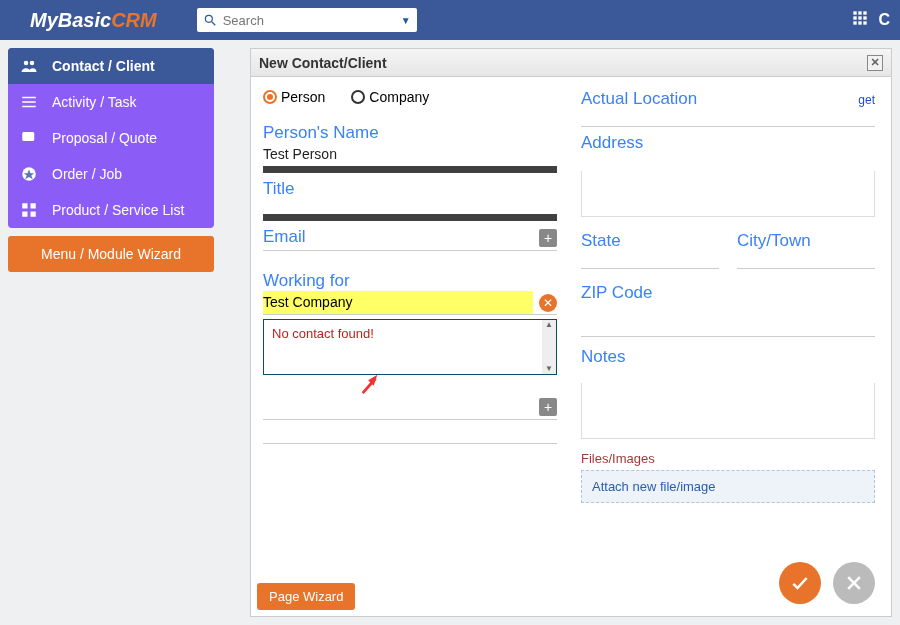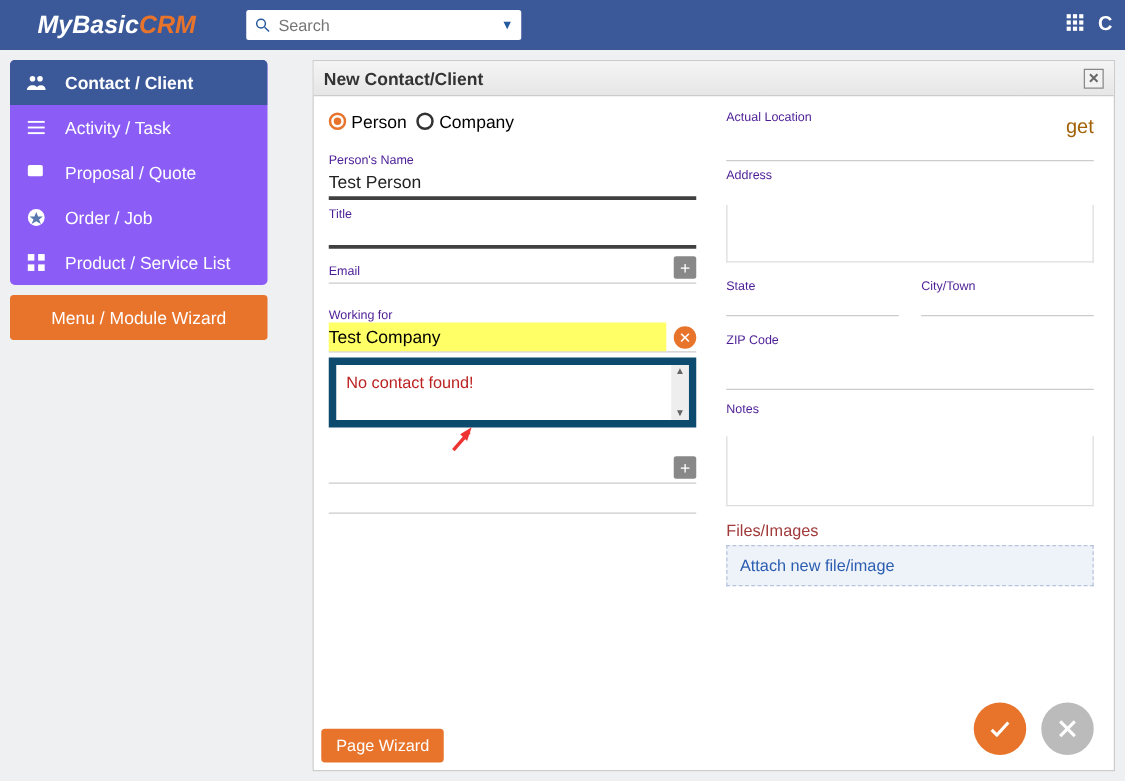--- a/index.html
+++ b/index.html
@@ -26,65 +26,65 @@
 .wizard-btn { background: #e8742c; color: #fff; font-size: 14px; height: 36px; display: flex; align-items: center; justify-content: center; border-radius: 3px; margin-top: 8px; cursor: pointer; }
 
 .main { flex: 1; padding: 8px 8px 8px 4px; position: relative; }
 .panel { background: #fff; border: 1px solid #ccc; height: 100%; position: relative; display: flex; flex-direction: column; margin-left: 24px; }
 .panel-header { height: 28px; background: linear-gradient(#f5f5f5,#e6e6e6); border-bottom: 1px solid #ccc; display: flex; align-items: center; padding: 0 8px; font-size: 14px; font-weight: bold; color: #333; }
 .panel-header .close-box { margin-left: auto; width: 16px; height: 16px; border: 1px solid #888; display: flex; align-items: center; justify-content: center; font-size: 11px; color: #666; cursor: pointer; background: #f2f2f2; }
 
 .panel-body { flex: 1; display: flex; padding: 12px 16px 0 12px; gap: 24px; overflow: hidden; font-size: 14px; }
 .col { flex: 1; display: flex; flex-direction: column; }
 
-.radio-row { display: flex; gap: 8px; align-items: center; margin-bottom: 12px; font-size: 14px; }
+.radio-row { display: flex; gap: 26px; align-items: center; margin-bottom: 12px; font-size: 14px; }
 .radio-opt { display: flex; align-items: center; gap: 4px; cursor: pointer; }
 .radio-circle { width: 14px; height: 14px; border-radius: 50%; border: 2px solid #333; display: inline-flex; align-items: center; justify-content: center; }
 .radio-circle.sel { border-color: #e8742c; }
 .radio-circle .dot { width: 6px; height: 6px; border-radius: 50%; background: #e8742c; }
 
-.flabel { color: #4c1d95; font-size: 10px; margin-top: 6px; }
-.fval { font-size: 14px; color: #222; border-bottom: 3px solid #404040; padding: 3px 0 4px 0; min-height: 22px; }
+.flabel { color: #3b82f6; font-size: 17px; margin-top: 6px; }
+.fval { font-size: 14px; color: #222; border-bottom: 7px solid #404040; padding: 3px 0 4px 0; min-height: 22px; }
 
 .two-col { display:flex; gap: 36px; justify-content: center; }
 .two-col > div { flex:1; }
 
 .person-type-wrap { position: relative; }
 .person-type-pill { display:inline-block; border:2px solid #e33; border-radius:10px; padding:1px 8px; font-size:13px; color:#222; }
 .arrow-left-annot { position:absolute; left: 62px; top: 0px; }
 .arrow-left-annot svg { width:32px; height:18px; }
 
 .plus-box { width: 18px; height:18px; background:#888; color:#fff; display:flex; align-items:center; justify-content:center; font-size:14px; border-radius:2px; cursor:pointer; margin-left:auto; }
 
 .email-row { display:flex; align-items:flex-end; border-bottom:1px solid #ccc; padding-bottom:3px; margin-top:6px;}
 .email-row .flabel { margin-top:0; flex:1; }
 
 .working-row { margin-top:14px; }
 .working-input-row { display:flex; align-items:center; border-bottom:1px solid #ccc; }
 .working-input-row input { border:none; outline:none; font-size:14px; padding:3px 0 4px 0; flex:1; background: #ffff66; }
 .clear-circle { width:18px;height:18px;border-radius:50%;background:#e8742c;color:#fff;display:flex;align-items:center;justify-content:center;font-size:12px;cursor:pointer;margin-left:6px;}
 
-.suggest-box { margin-top:4px; border:6px solid #0c4a6e; height:56px; position:relative; }
+.suggest-box { margin-top:4px; border:1px solid #0c4a6e; height:56px; position:relative; }
 .suggest-inner { position:absolute; left:0; top:0; right:14px; bottom:0; display:flex; flex-direction:column; }
 .no-contact { color:#b22; font-size:13px; padding:6px 8px; flex:1; }
 .add-org-row { background:#6e89ba; height:24px; display:flex; align-items:center; justify-content:flex-end; padding-right:6px; }
 .add-org-btn { background:#5a78b0; border:2px solid #e33; border-radius:6px; color:#fff; font-size:13px; padding:1px 8px; cursor:pointer; }
 .scroll-strip { position:absolute; right:0; top:0; bottom:0; width:14px; background:#eee; display:flex; flex-direction:column; align-items:center; justify-content:space-between; font-size:8px; color:#666; }
 .scroll-strip span{line-height:10px;}
 
 .arrow-up-annot { position:relative; height:20px; }
 .arrow-up-annot svg { position:absolute; left:96px; top:-2px; width:22px; height:22px; }
 
 .lower-plus-row { display:flex; border-bottom:1px solid #ccc; padding:3px 0; }
 .lower-blank { border-bottom:1px solid #ccc; height:20px; margin-top:4px; }
 
 
 .right-row { display:flex; align-items:flex-start; }
 .right-row .flabel { flex:1; }
-.get-link { color:#a16207; font-size:16px; cursor:pointer; margin-top:4px; }
+.get-link { color:#1d4ed8; font-size:12px; cursor:pointer; margin-top:4px; }
 .addr-area { border:1px solid #ddd; border-top:none; height:46px; resize:none; width:100%; outline:none; font-size:13px; padding:2px 4px; margin-top:18px; }
 .right-two { display:flex; gap:18px; margin-top:8px; }
 .right-two > div { flex:1; }
 .under { border-bottom:1px solid #ccc; height:18px; }
 .other-place { color:#2a5db0; font-size:11px; text-align:right; cursor:pointer; margin-top:2px; }
 .notes-area { border:1px solid #ddd; border-top:none; height:56px; width:100%; resize:none; outline:none; font-size:13px; padding:2px 4px; margin-top:16px;}
 .files-label { color:#a13a3a; font-size:13px; margin-top:12px; }
 .attach-box { background:#eef2f9; border:1px dashed #b8c4dd; color:#2a5db0; font-size:13px; padding:8px 10px; margin-top:4px; cursor:pointer; }
 
 .page-wizard-btn { position:absolute; left:6px; bottom:6px; background:#e8742c; color:#fff; font-size:13px; padding:6px 12px; border-radius:3px; cursor:pointer; }

